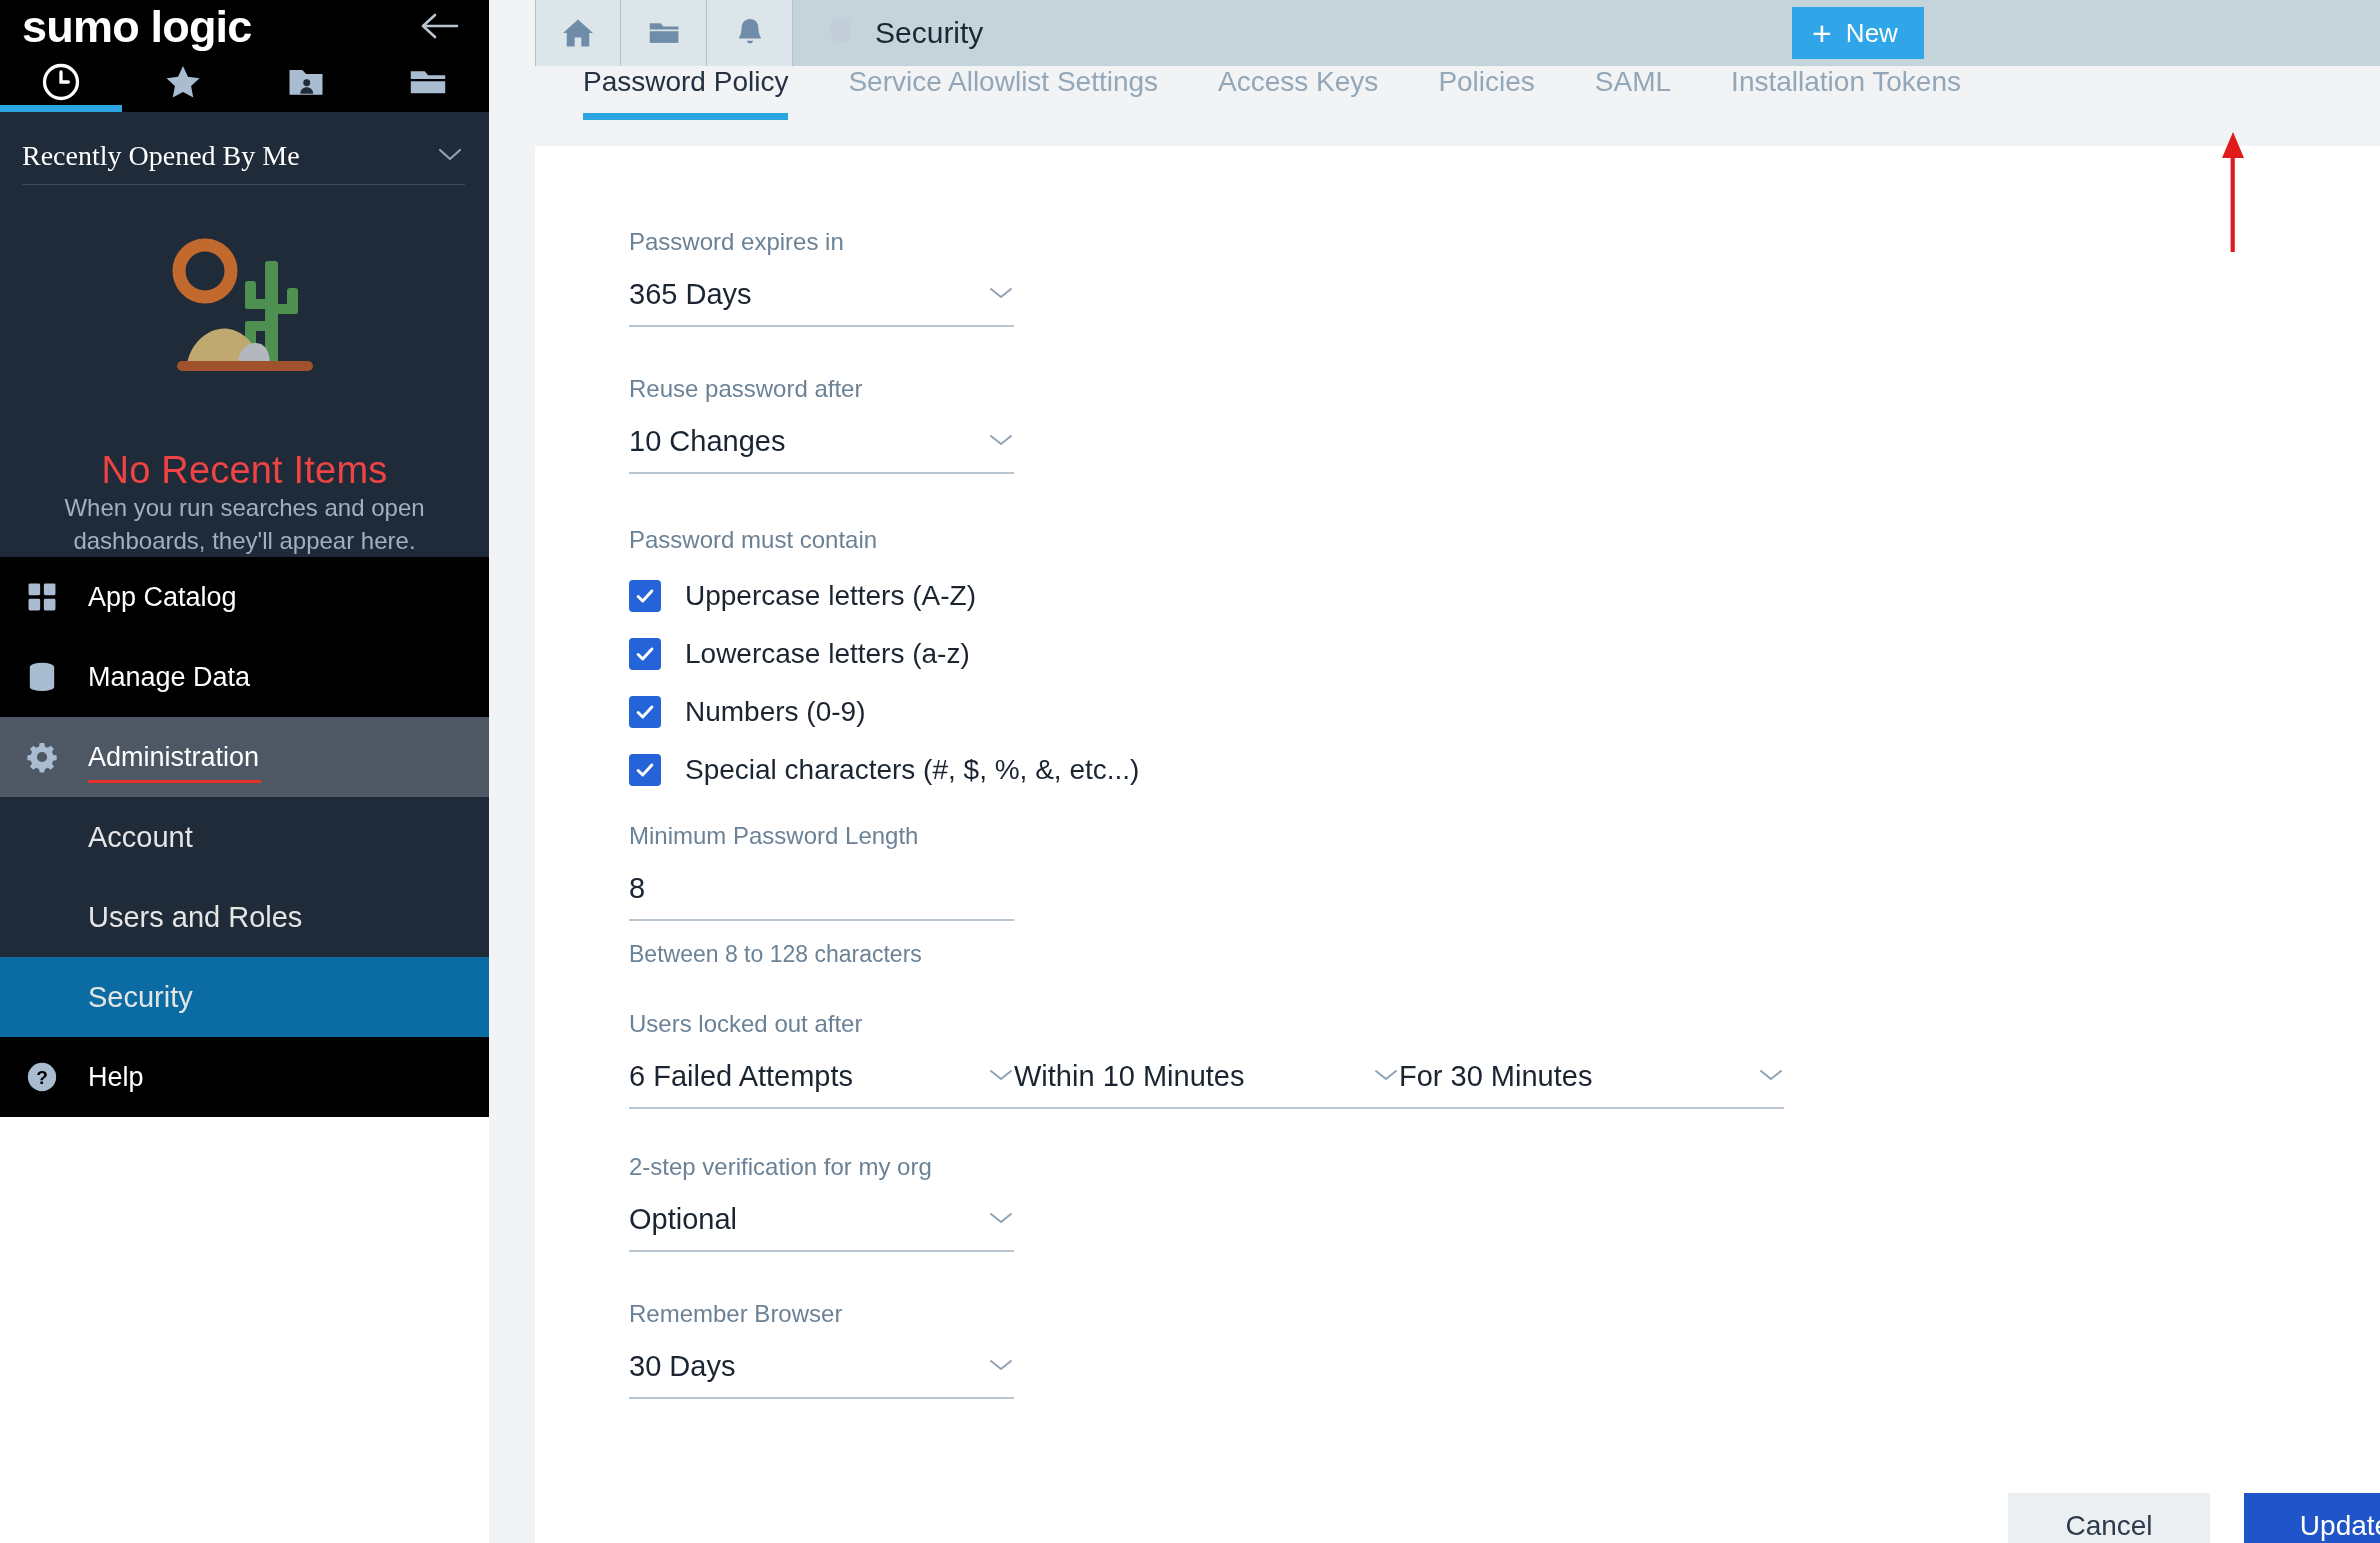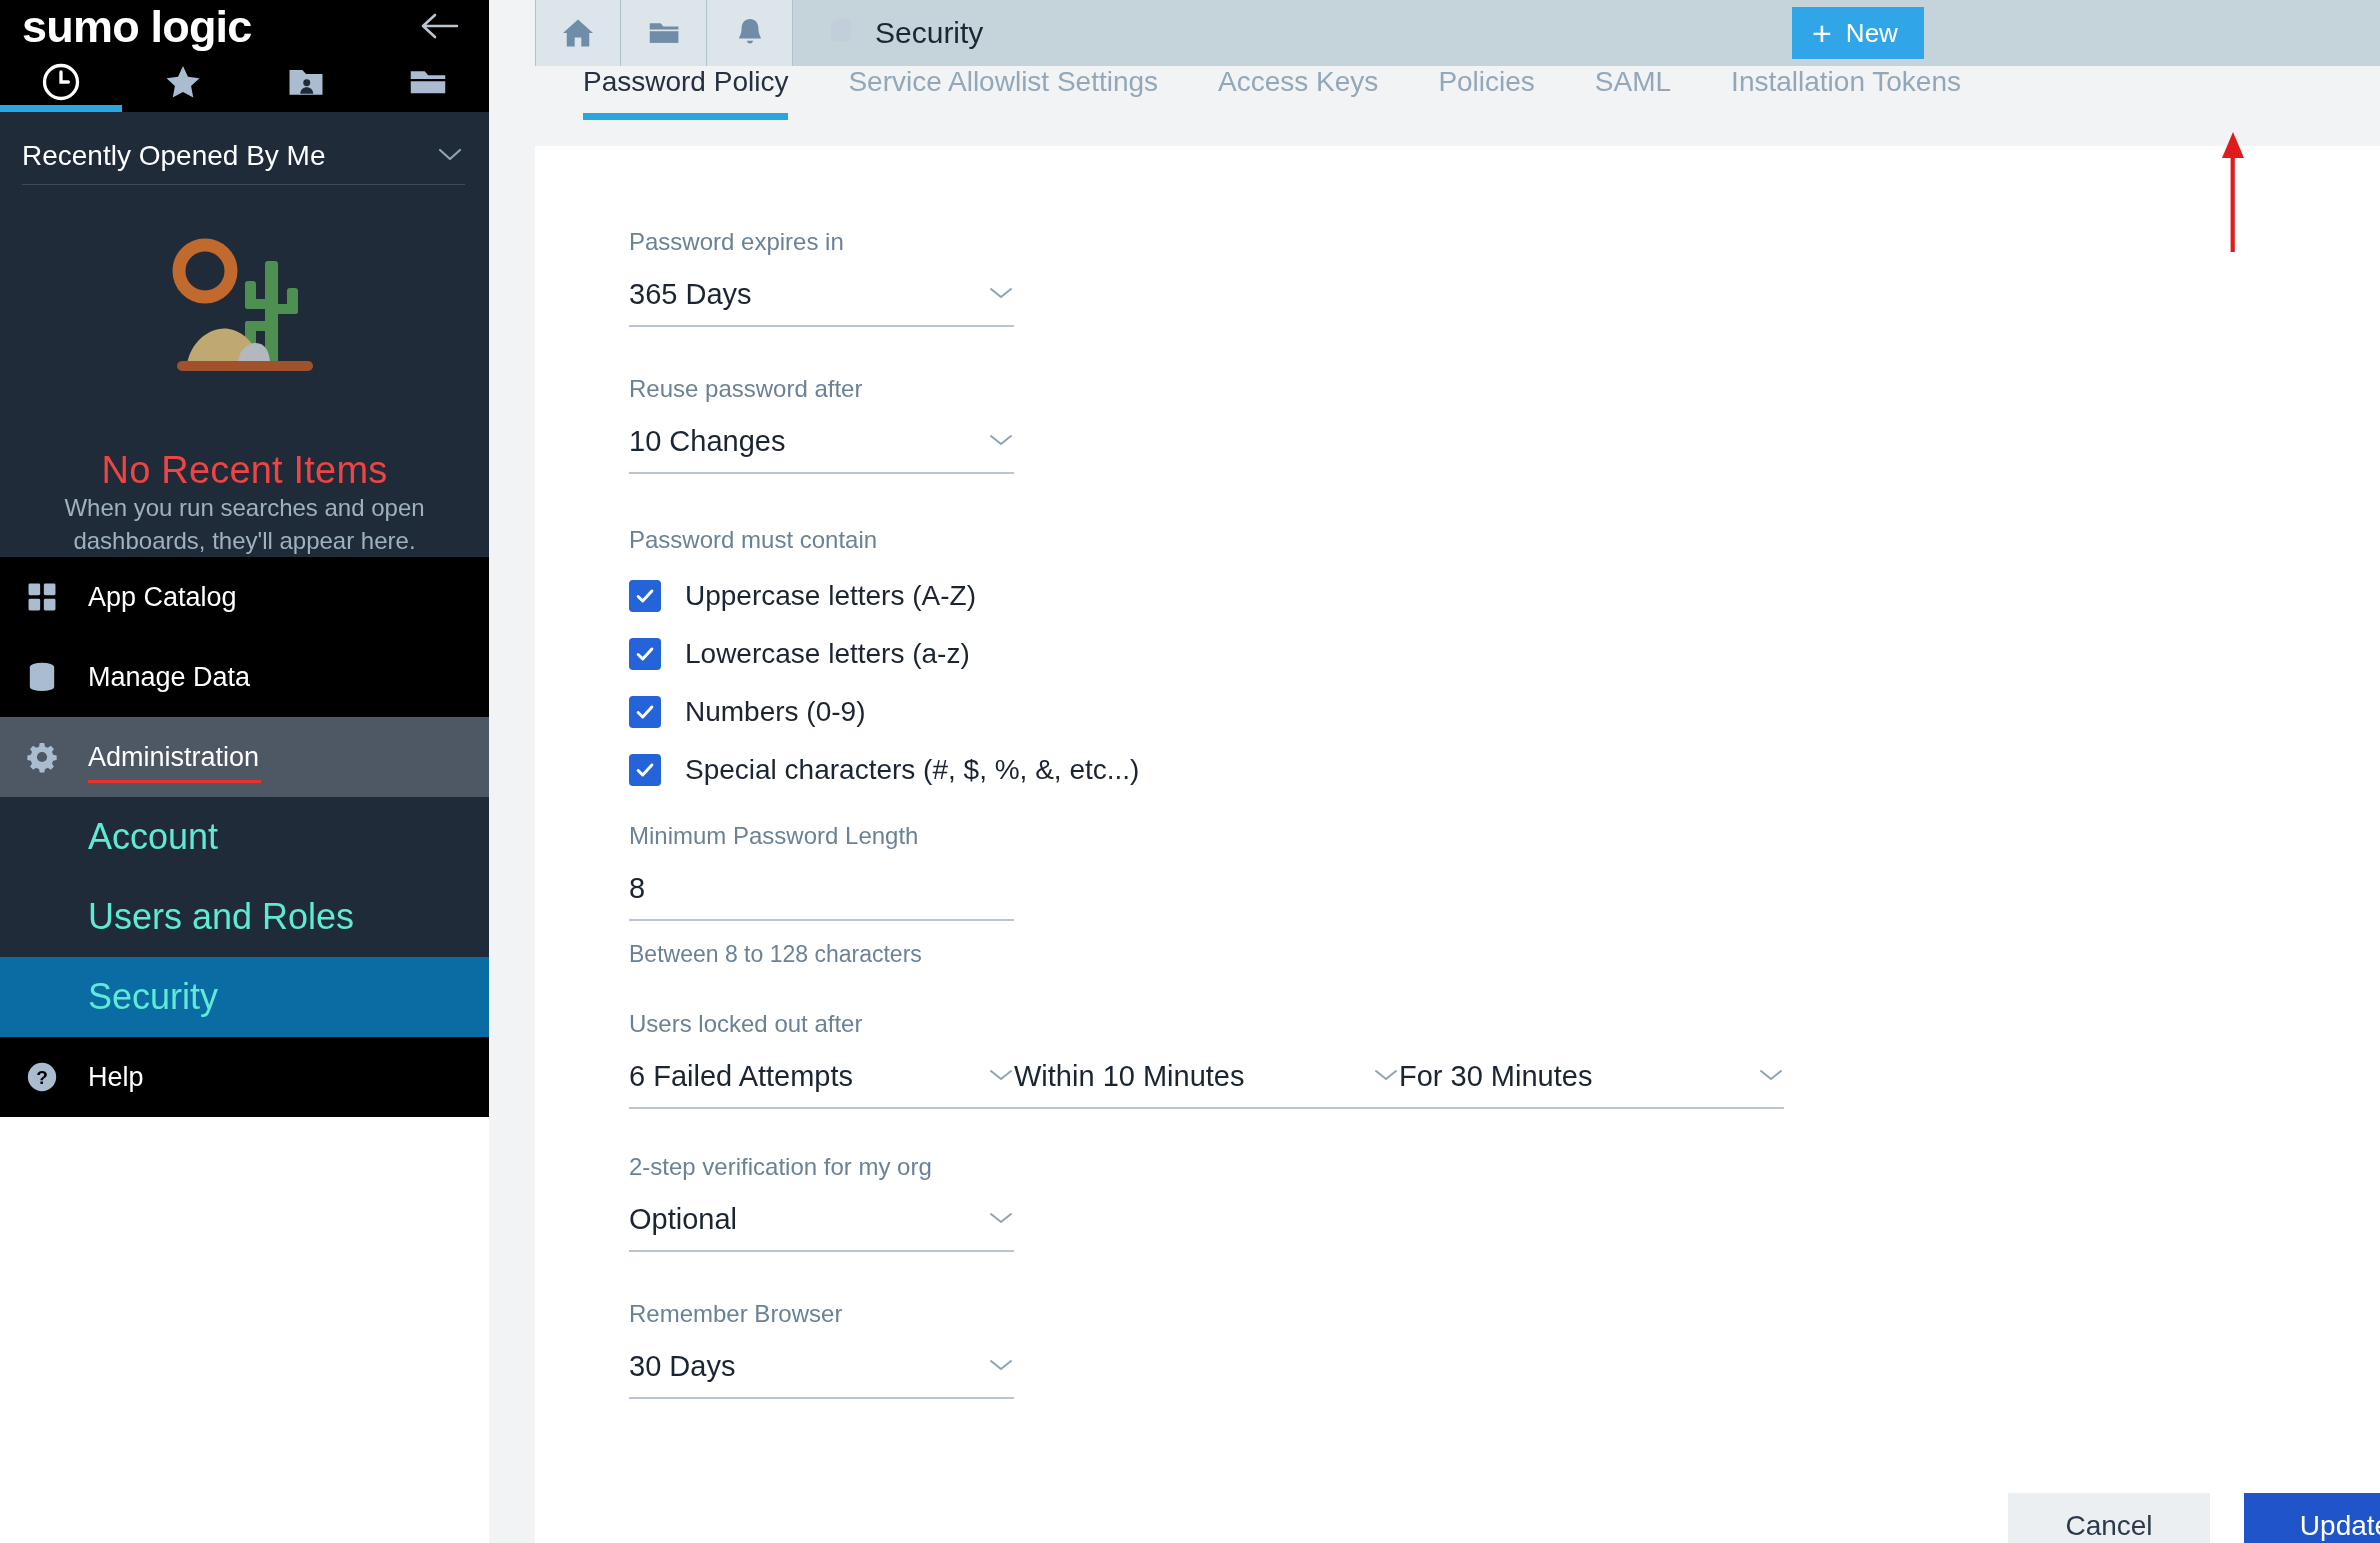--- a/index.html
+++ b/index.html
@@ -67,20 +67,21 @@
   .sb-filter-inner {
     display: flex; align-items: center;
     border-bottom: 1px solid #3d4b5a;
     padding-bottom: 14px;
     cursor: pointer;
   }
   .sb-filter-label {
     color: #ffffff;
     font-size: 28px;
     line-height: 1;
+    font-family: Liberation Serif, serif;
   }
   .sb-filter-caret { margin-left: auto; }
 
   .sb-empty {
     background: #1f2b38;
     flex: 1 1 auto;
     display: flex; flex-direction: column;
     align-items: center;
     padding-top: 48px;
   }
@@ -126,21 +127,21 @@
     height: 3px;
     background: #e8332a;
   }
   .sb-sub { background: #1f2b38; }
   .sb-sub-item {
     height: 80px;
     display: flex; align-items: center;
     padding-left: 88px;
     cursor: pointer;
   }
-  .sb-sub-item .ss-label { color: #5eead4; font-size: 36px; }
+  .sb-sub-item .ss-label { color: #e5e5e5; font-size: 29px; }
   .sb-sub-item.selected { background: #0a6ca3; }
 
   
   .gutter {
     width: 46px; flex: 0 0 46px;
     background: #f1f3f5;
     height: 1543px;
   }
 
   

